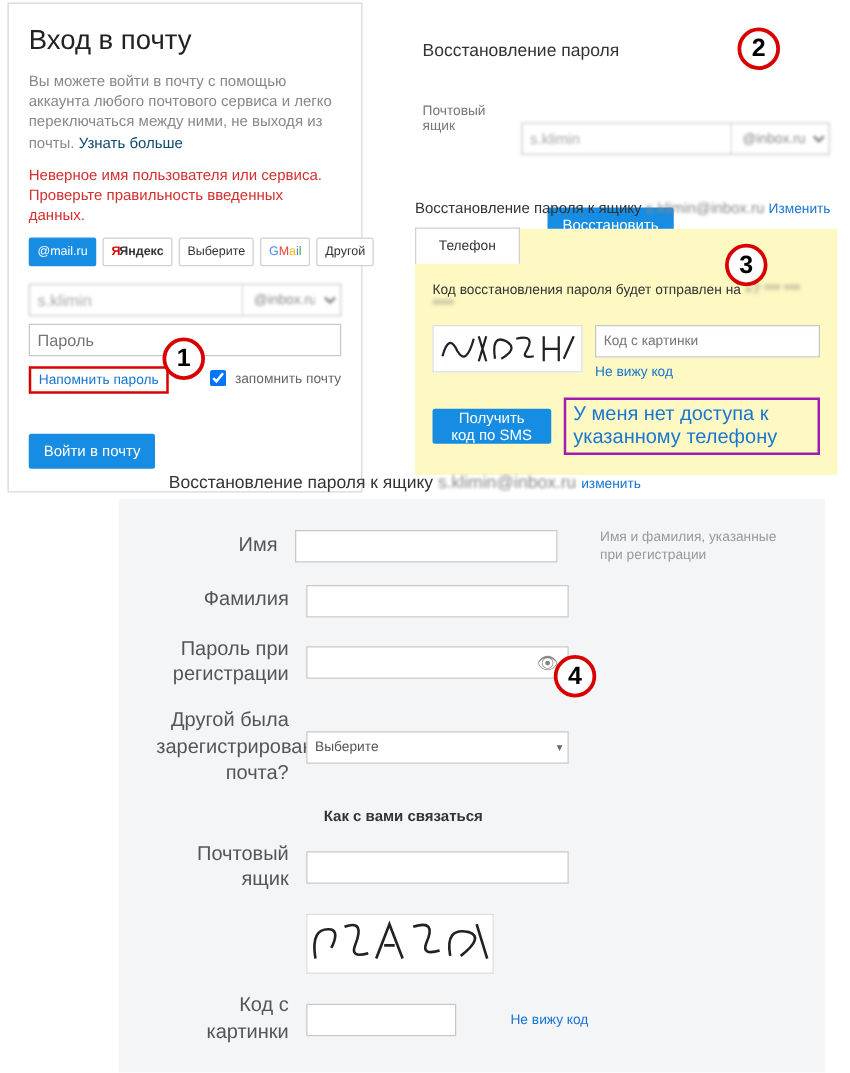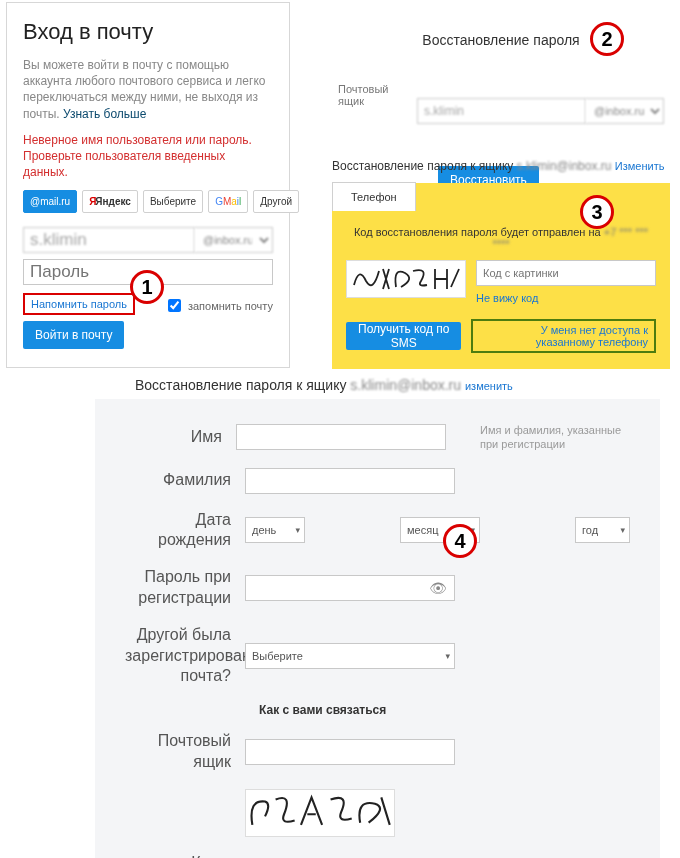--- a/index.html
+++ b/index.html
@@ -8,68 +8,68 @@
   .panel1 { position:absolute; left:6px; top:2px; width:284px; border:1px solid #d7d7d7; padding:16px 16px 18px 16px; background:#fff; }
   .panel1 h1 { font-size:22px; font-weight:400; color:#222; margin:0 0 12px 0; }
   .panel1 .desc { color:#888; font-size:12px; line-height:1.35; margin-bottom:10px; }
   .panel1 .desc a { color:#0c4a6e; text-decoration:none; }
   .panel1 .err { color:#d32f2f; font-size:12px; line-height:1.35; margin-bottom:10px; }
   .provider-row { display:flex; gap:5px; margin-bottom:14px;align-items:flex-end; }
   .prov { height:23px; display:flex; align-items:center; justify-content:center; border:1px solid #d0d0d0; font-size:10px; padding:0 6px; border-radius:2px; background:#fff; cursor:pointer; }
   .prov.mailru { background:#168de2; color:#fff; border-color:#168de2; }
   .prov .g1{color:#4285f4;} .prov .g2{color:#ea4335;} .prov .g3{color:#fbbc05;} .prov .g4{color:#34a853;}
   .inprow { display:flex; margin-bottom:6px; }
-  .inp { height:26px; border:1px solid #c8c8c8; padding:0 6px; font-size:17px; color:#333; width:100%; }
+  .inp { height:26px; border:1px solid #c8c8c8; padding:0 6px; font-size:13px; color:#333; width:100%; }
   .inp.blur { color:#a7a7a7; filter:blur(1.3px); }
   .domain-sel { width:78px; border:1px solid #c8c8c8; border-left:none; font-size:11px; color:#888; height:26px; padding:0 4px; background:#fff; filter:blur(1.3px);}
-  .remind-row { display:flex; align-items:flex-end; margin-top:8px; margin-bottom:6px; }
+  .remind-row { display:flex; align-items:flex-start; margin-top:8px; margin-bottom:32px; }
   .remind-link { color:#1976d2; font-size:11px; text-decoration:none; border:2px solid #d90000; padding:3px 6px; }
   .chk-wrap { margin-left:auto; color:#666; font-size:11px; display:flex; align-items:center; gap:4px; }
   .btn-blue { background:#168de2; color:#fff; border:none; height:28px; font-size:12px; padding:0 12px; border-radius:2px; cursor:pointer;}
   .circle { position:absolute; width:34px; height:34px; border:3px solid #d90000; border-radius:50%; display:flex; align-items:center; justify-content:center; font-size:20px; font-weight:600; color:#000; background:#fff; }
   .c1 { left:130px; top:270px; }
   .c2 { left:590px; top:22px; }
   .c3 { left:580px; top:195px; }
   .c4 { left:443px; top:524px; }
 
   .panel2 { position:absolute; left:338px; top:32px; width:326px; }
-  .panel2 .title { font-size:14px; color:#333; text-align:center; margin-bottom:18px; }
+  .panel2 .title { font-size:14px; color:#333; margin-bottom:18px; }
   .row-lbl { display:flex; align-items:center; margin-bottom:10px; }
   .row-lbl .lbl { width:100px; color:#777; font-size:11px; }
   .row-lbl .fld { display:flex; flex:1;margin-top:32px; }
   .fld .inp2 { flex:1; height:26px; border:1px solid #c8c8c8; padding:0 6px; font-size:12px; color:#a7a7a7; filter:blur(1.3px);}
   .fld .dsel { width:78px; height:26px; border:1px solid #c8c8c8; border-left:none; font-size:11px; color:#888; padding-left:4px; background:#fff; filter:blur(1.3px);}
 
   .panel3 { position:absolute; left:332px; top:159px; width:338px; }
   .p3-head { font-size:12px; color:#333; margin-bottom:10px; }
   .p3-head .em { filter:blur(1.3px); color:#888; }
   .p3-head a { color:#1976d2; text-decoration:none; font-size:11px; }
-  .tab-area { background:#fde047; padding:0 14px 16px 14px; }
+  .tab-area { background:#fef9c3; padding:0 14px 16px 14px; }
   .tab { display:inline-block; background:#fff; border:1px solid #d0d0d0; border-bottom:none; padding:8px 18px; font-size:11px; color:#333; position:relative; top:-1px; margin-left:-14px; }
   .p3-body { padding-top:14px; }
-  .p3-msg { font-size:11px; color:#333; margin-bottom:10px;text-align:center; }
+  .p3-msg { font-size:11px; color:#333; margin-bottom:10px; }
   .p3-msg .blur { filter:blur(1.5px); color:#777; }
   .captcha-row { display:flex; gap:10px; align-items:flex-start; margin-bottom:14px; }
   .captcha-img { width:120px; height:38px; background:#fff; border:1px solid #ddd; display:flex; align-items:center; justify-content:center; }
   .captcha-img svg { width:110px; height:32px; }
   .captcha-col { flex:1; }
   .captcha-col input { width:100%; height:26px; border:1px solid #c8c8c8; padding:0 6px; font-size:11px; }
   .captcha-col a { color:#1976d2; text-decoration:none; font-size:11px; display:inline-block; margin-top:6px; }
   .p3-actions { display:flex; align-items:center; gap:10px; }
-  .link-red-box { color:#1976d2; font-size:11px; text-decoration:none; border:2px solid #4d7c0f; padding:3px 6px;text-align:right; }
+  .link-red-box { color:#1976d2; font-size:16px; text-decoration:none; border:2px solid #a21caf; padding:3px 6px; }
 
   .panel4 { position:absolute; left:95px; top:377px; width:565px; }
   .p4-head { font-size:14px; color:#333; margin-bottom:6px; margin-left:40px; }
   .p4-head .em2 { filter:blur(1.3px); color:#888; }
   .p4-head a { color:#1976d2; text-decoration:none; font-size:11px; }
   .p4-sub { font-size:11px; color:#333; margin-bottom:18px; margin-left:40px;}
   .form-block { background:#f4f5f7; padding:24px 30px 30px 30px; }
   .frow { display:flex; align-items:center; margin-bottom:16px; }
   .frow .flbl { width:120px; text-align:right; padding-right:14px; font-size:16px; color:#555; line-height:1.3; }
-  .frow .fctl { flex:1; display:flex; align-items:center; gap:20px;justify-content:space-between; }
+  .frow .fctl { flex:1; display:flex; align-items:center; gap:20px; }
   .frow .fctl input[type=text], .frow .fctl input[type=password] { width:210px; height:26px; border:1px solid #c8c8c8; padding:0 6px; font-size:12px; background:#fff; }
   .sel { height:26px; border:1px solid #c8c8c8; background:#fff; font-size:11px; color:#555; padding:0 16px 0 6px; position:relative; display:inline-flex; align-items:center; cursor:pointer; }
   .sel::after { content:"▾"; position:absolute; right:4px; font-size:9px; color:#666; }
   .sel.wide { min-width:210px; }
   .hint { font-size:11px; color:#9a9a9a; margin-left:14px; line-height:1.3; width:150px;}
   .section-title { font-size:12px; font-weight:bold; color:#333; margin:8px 0 14px 134px; }
   .pw-eye{ position:relative; }
   .pw-eye .eye { position:absolute; right:8px; top:5px; color:#888; font-size:14px; }
   .captcha2 { width:150px; height:48px; background:#fff; border:1px solid #ddd; display:flex; align-items:center; justify-content:center; }
   .link-blue { color:#1976d2; text-decoration:none; font-size:11px; }
@@ -78,21 +78,21 @@
 </style>
 </head>
 <body>
 <div class="wrap">
 
 <div class="panel1">
   <h1>Вход в почту</h1>
   <div class="desc">
     <span>Вы можете войти в почту с помощью аккаунта любого почтового сервиса и легко переключаться между ними, не выходя из почты. </span><a href="#">Узнать больше</a>
   </div>
-  <div class="err">Неверное имя пользователя или пароль. Проверьте пользователя введенных данных.</div>
+  <div class="err">Неверное имя пользователя или сервиса. Проверьте правильность введенных данных.</div>
   <div class="provider-row">
     <div class="prov mailru">@mail.ru</div>
     <div class="prov">
           <span style="color:#d90000;font-weight:bold;">Я</span>
           <span style="margin-left:-1px;font-weight:bold;">Яндекс</span>
         </div>
     <div class="prov" style="color:#333;">Выберите</div>
     <div class="prov">
           <span class="g1">G</span>
           <span class="g2">M</span>
@@ -182,28 +182,20 @@
             <div class="hint">Имя и фамилия, указанные при регистрации</div>
           </div>
     </div>
     <div class="frow">
       <div class="flbl">Фамилия</div>
       <div class="fctl">
             <input type="text" style="">
           </div>
     </div>
     <div class="frow">
-      <div class="flbl">Дата рождения</div>
-      <div class="fctl">
-        <div class="sel" style="min-width:60px;">день</div>
-        <div class="sel" style="min-width:80px;">месяц</div>
-        <div class="sel" style="min-width:55px;">год</div>
-      </div>
-    </div>
-    <div class="frow">
       <div class="flbl">Пароль при регистрации</div>
       <div class="fctl">
             <span class="pw-eye"><input type="password" style=""><span class="eye">👁</span></span>
           </div>
     </div>
     <div class="frow">
       <div class="flbl">Другой была зарегистрирована почта?</div>
       <div class="fctl">
             <div class="sel wide">Выберите</div>
           </div>

